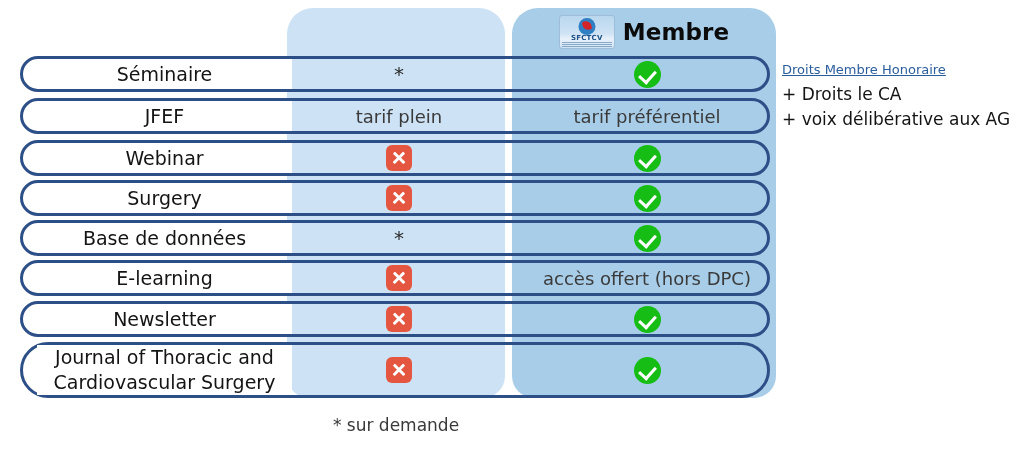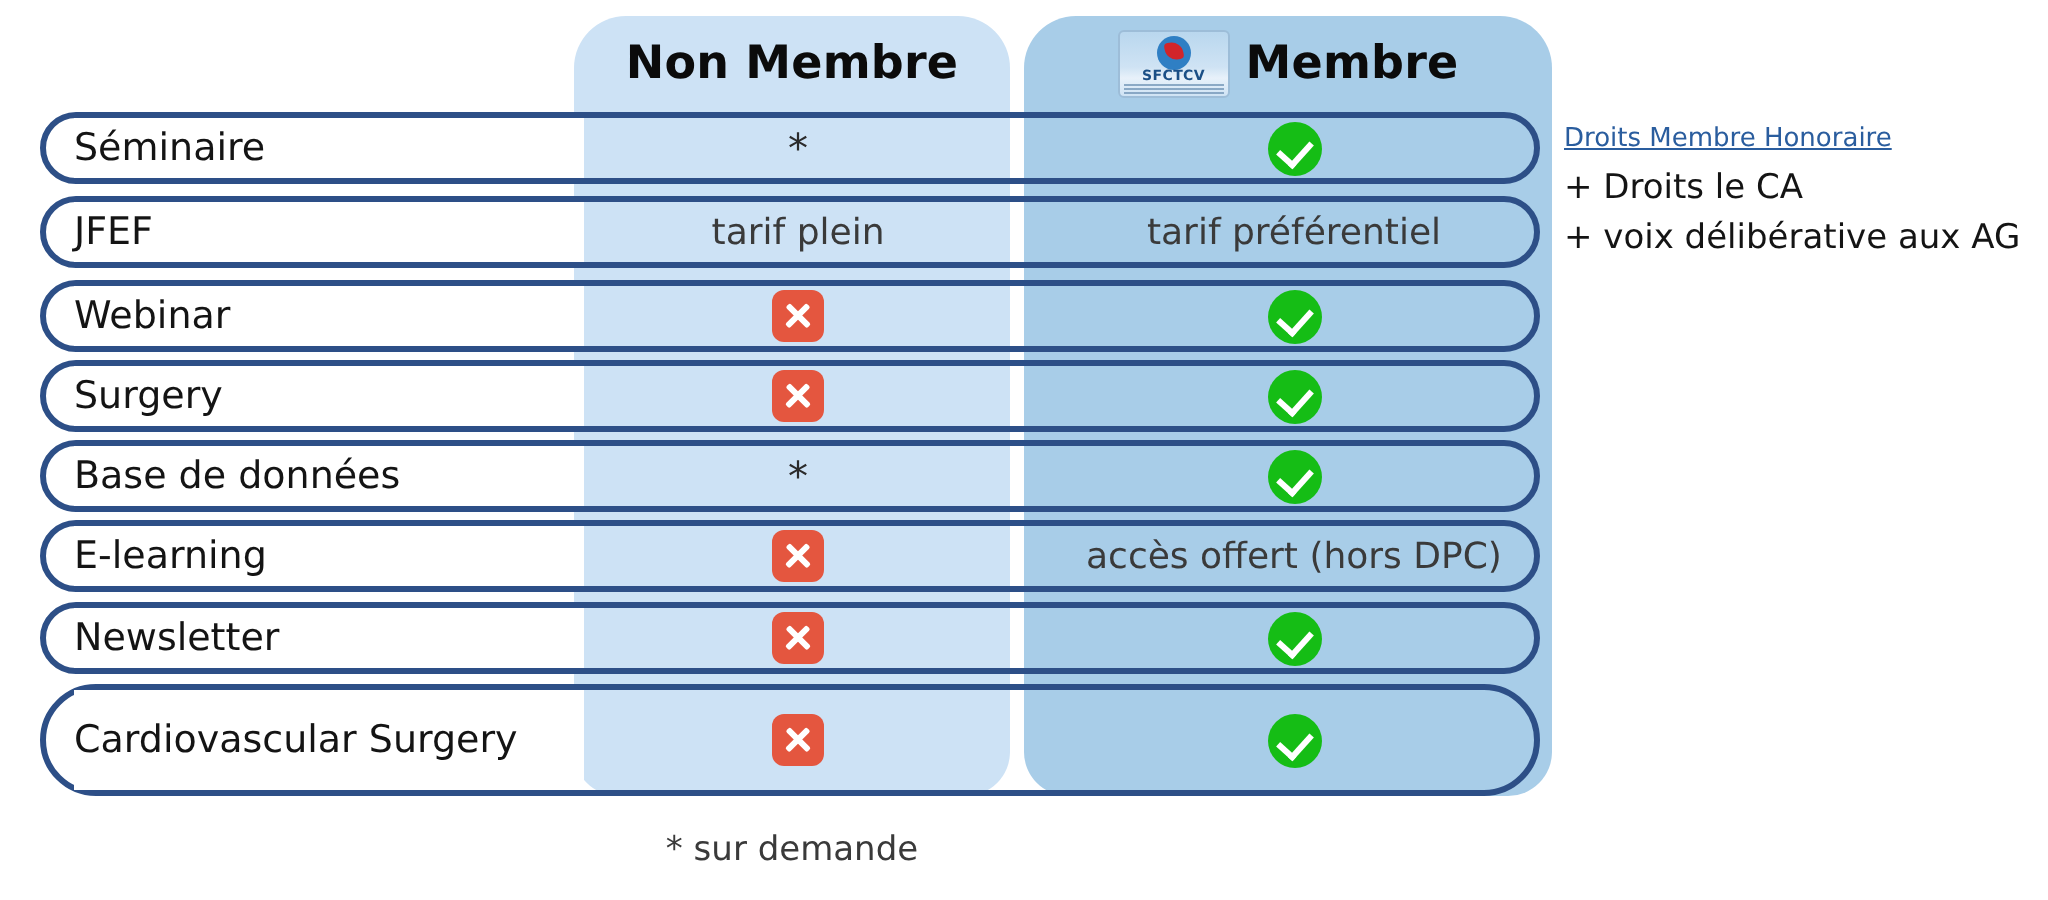--- a/index.html
+++ b/index.html
@@ -132,20 +132,21 @@
     left: 14px;
     top: 0;
     bottom: 0;
     width: 255px;
     display: flex;
     flex-direction: column;
     justify-content: center;
     font-size: 19px;
     color: #141414;
     line-height: 25px;
+    text-align: center;
   }
   .row .label.white-bg { background: #ffffff; }
   .cell {
     position: absolute;
     top: 0;
     bottom: 0;
     display: flex;
     align-items: center;
     justify-content: center;
     font-size: 18px;
@@ -229,23 +230,20 @@
   }
 </style>
 </head>
 <body>
 
 <div id="stage">
 
   <div class="col-band nonmember"></div>
   <div class="col-band member"></div>
 
-  <div class="col-head nonmember">
-    <span class="htext">Non Membre</span>
-  </div>
 
   <div class="col-head member">
     <span class="logo">
       <span class="disc"></span>
       <span class="heart"></span>
       <span class="logo-text">SFCTCV</span>
       <span class="logo-sub"></span>
     </span>
     <span class="htext">Membre</span>
   </div>
@@ -329,20 +327,21 @@
     <div class="cell c-nonmember">
       <span class="mark-cross"></span>
     </div>
     <div class="cell c-member">
       <span class="mark-check"></span>
     </div>
   </div>
 
   <div class="row" style="top:342px;height:56px;">
     <div class="label white-bg">
+      <span>Journal of Thoracic and</span>
       <span>Cardiovascular Surgery</span>
     </div>
     <div class="cell c-nonmember">
       <span class="mark-cross"></span>
     </div>
     <div class="cell c-member">
       <span class="mark-check"></span>
     </div>
   </div>
 

